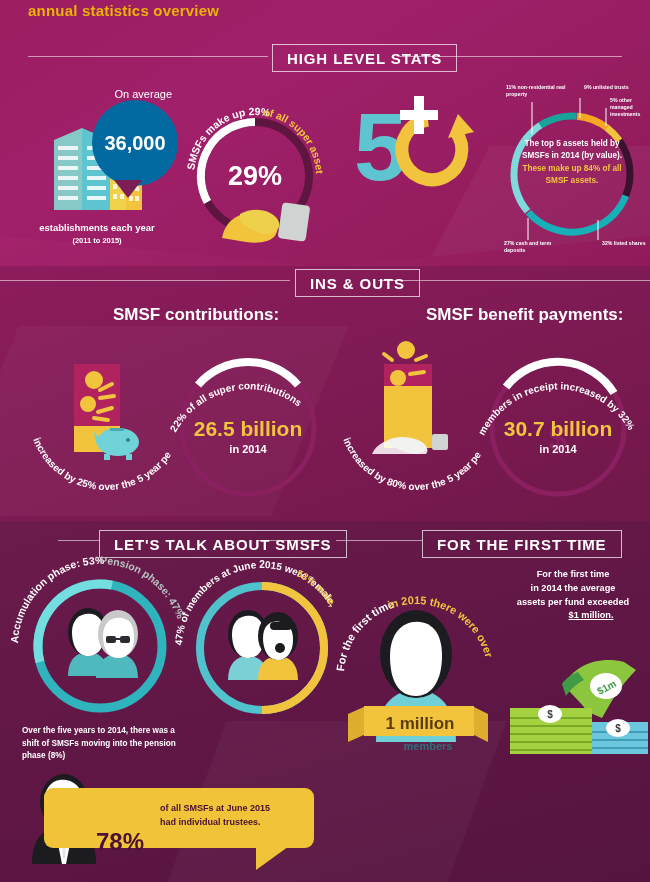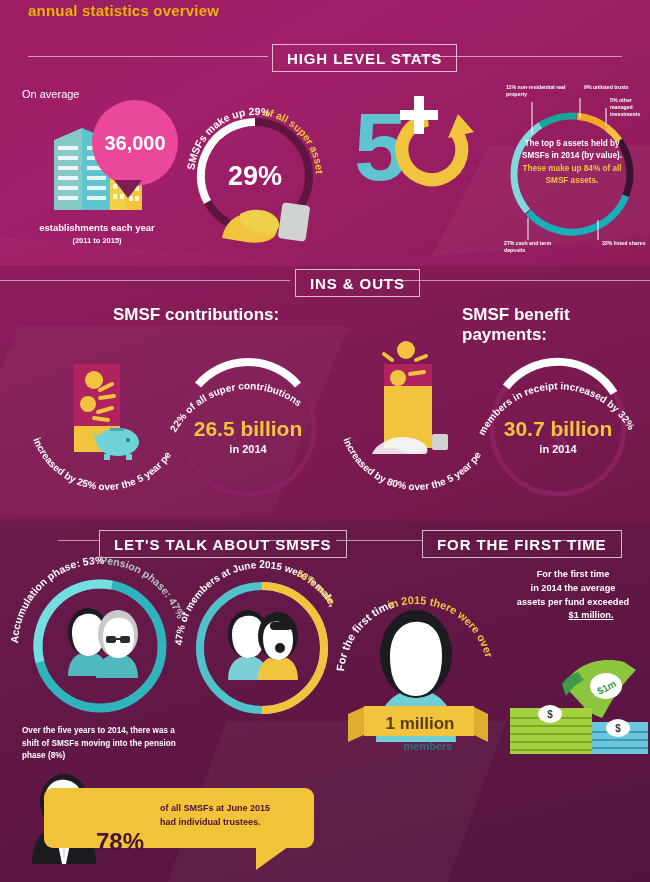--- a/index.html
+++ b/index.html
@@ -38,24 +38,24 @@
   .rule { position:absolute; height:1px; background:rgba(255,255,255,.55); }
   .sec-label { position:absolute; border:1px solid rgba(255,255,255,.7);
                padding:5px 14px 4px; font-size:15px; font-weight:bold;
                letter-spacing:.9px; background:transparent; white-space:nowrap; }
 
   
   .yellow { color:#f2c43d; }
 
   
   .b1 { position:absolute; left:22px; top:88px; width:150px; height:165px; }
-  .b1 .cap-top { font-size:11px; text-align:left; width:150px; }
+  .b1 .cap-top { font-size:11px; text-align:right; width:150px; }
   .bldg { position:absolute; left:24px; top:22px; }
   .bubble36 { position:absolute; left:70px; top:12px; width:86px; height:86px;
-              border-radius:50%; background:#ec4899; }
+              border-radius:50%; background:#0369a1; }
   .bubble36 .tail { position:absolute; left:22px; bottom:-12px; width:0;height:0;
               border-left:14px solid transparent; border-right:14px solid transparent;
               border-top:18px solid #7d1d55; }
   .bubble36 span { position:absolute; inset:0; display:flex; align-items:center;
               justify-content:center; font-size:20px; font-weight:bold; }
   .b1 .cap-bot { position:absolute; left:-12px; top:134px; width:174px; text-align:center;
               font-size:9.5px; font-weight:bold; }
   .b1 .cap-sub { position:absolute; left:-12px; top:148px; width:174px; text-align:center;
               font-size:7.5px; font-weight:bold; }
 
@@ -285,21 +285,21 @@
       <text x="0" y="22" text-anchor="middle" font-size="34" font-weight="bold" fill="#8a2060">$</text>
     </g>
     <text font-size="10" fill="#ffffff">
       <textPath href="#arcContribT" startOffset="2%">22% of all super contributions</textPath>
     </text>
     <text x="226" y="100" text-anchor="middle" font-size="21" font-weight="bold" fill="#f2c43d">26.5 billion</text>
     <text x="226" y="117" text-anchor="middle" font-size="11" font-weight="bold" fill="#ffffff">in 2014</text>
   </svg>
 </div>
 
-<div class="subhead" style="left:426px; top:305px;margin-left:36px;">SMSF benefit payments:</div>
+<div class="subhead" style="left:426px; top:305px;">SMSF benefit payments:</div>
 
 <div style="position:absolute; left:332px; top:336px; width:310px; height:170px;">
   <svg width="310" height="170" viewBox="0 0 310 170">
     <defs>
       <path id="arcBenL" d="M 10,100 A 78,78 0 0 0 150,118" fill="none"></path>
       <path id="arcBenT" d="M 152,100 A 82,82 0 0 1 300,100" fill="none"></path>
     </defs>
 
     <g>
       <rect x="52" y="28" width="48" height="26" fill="#b0235f"></rect>

